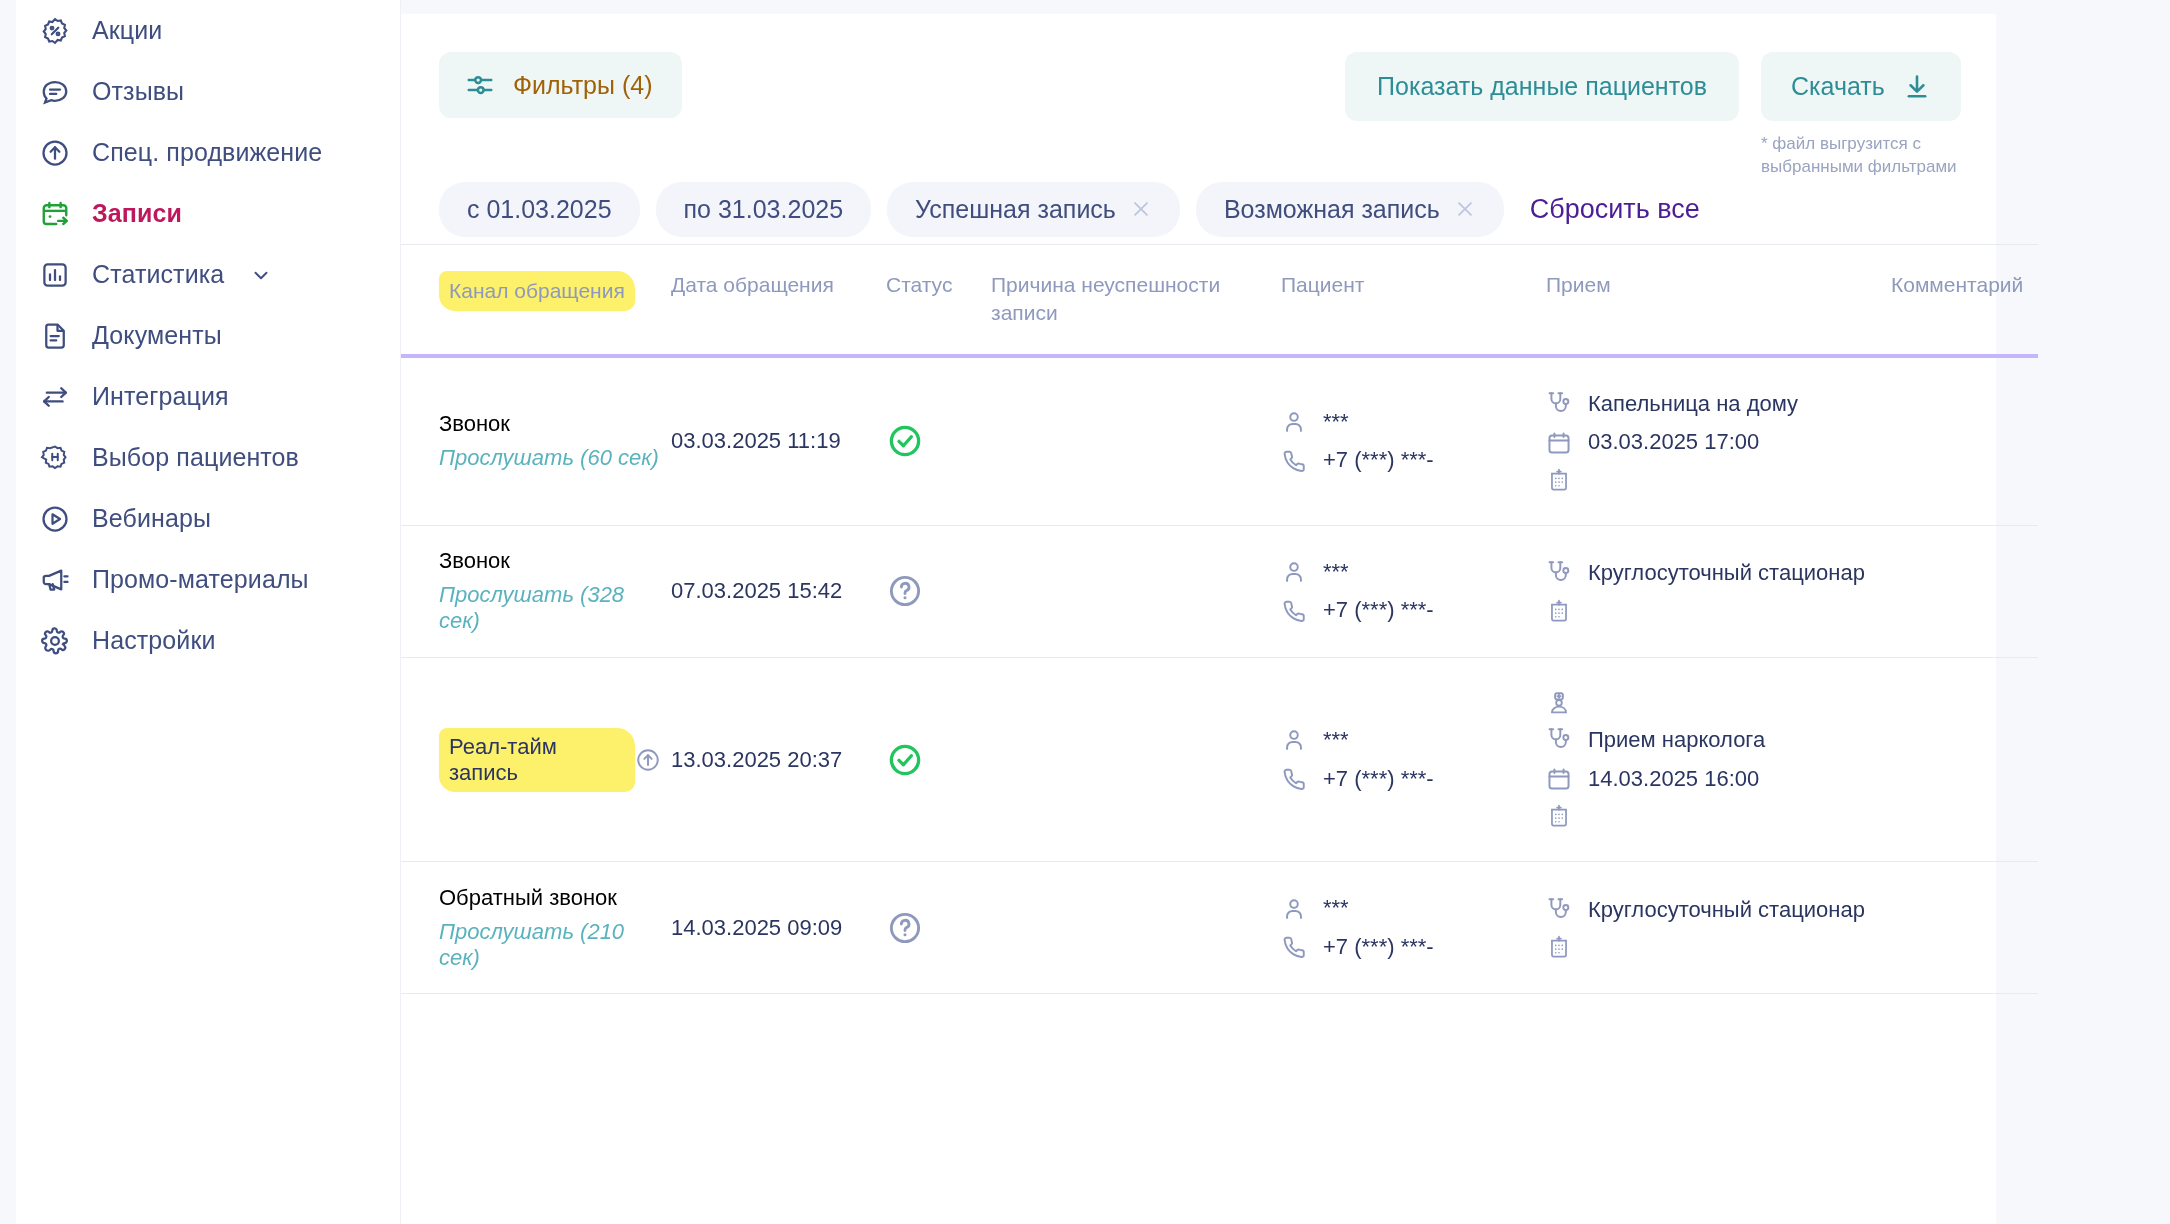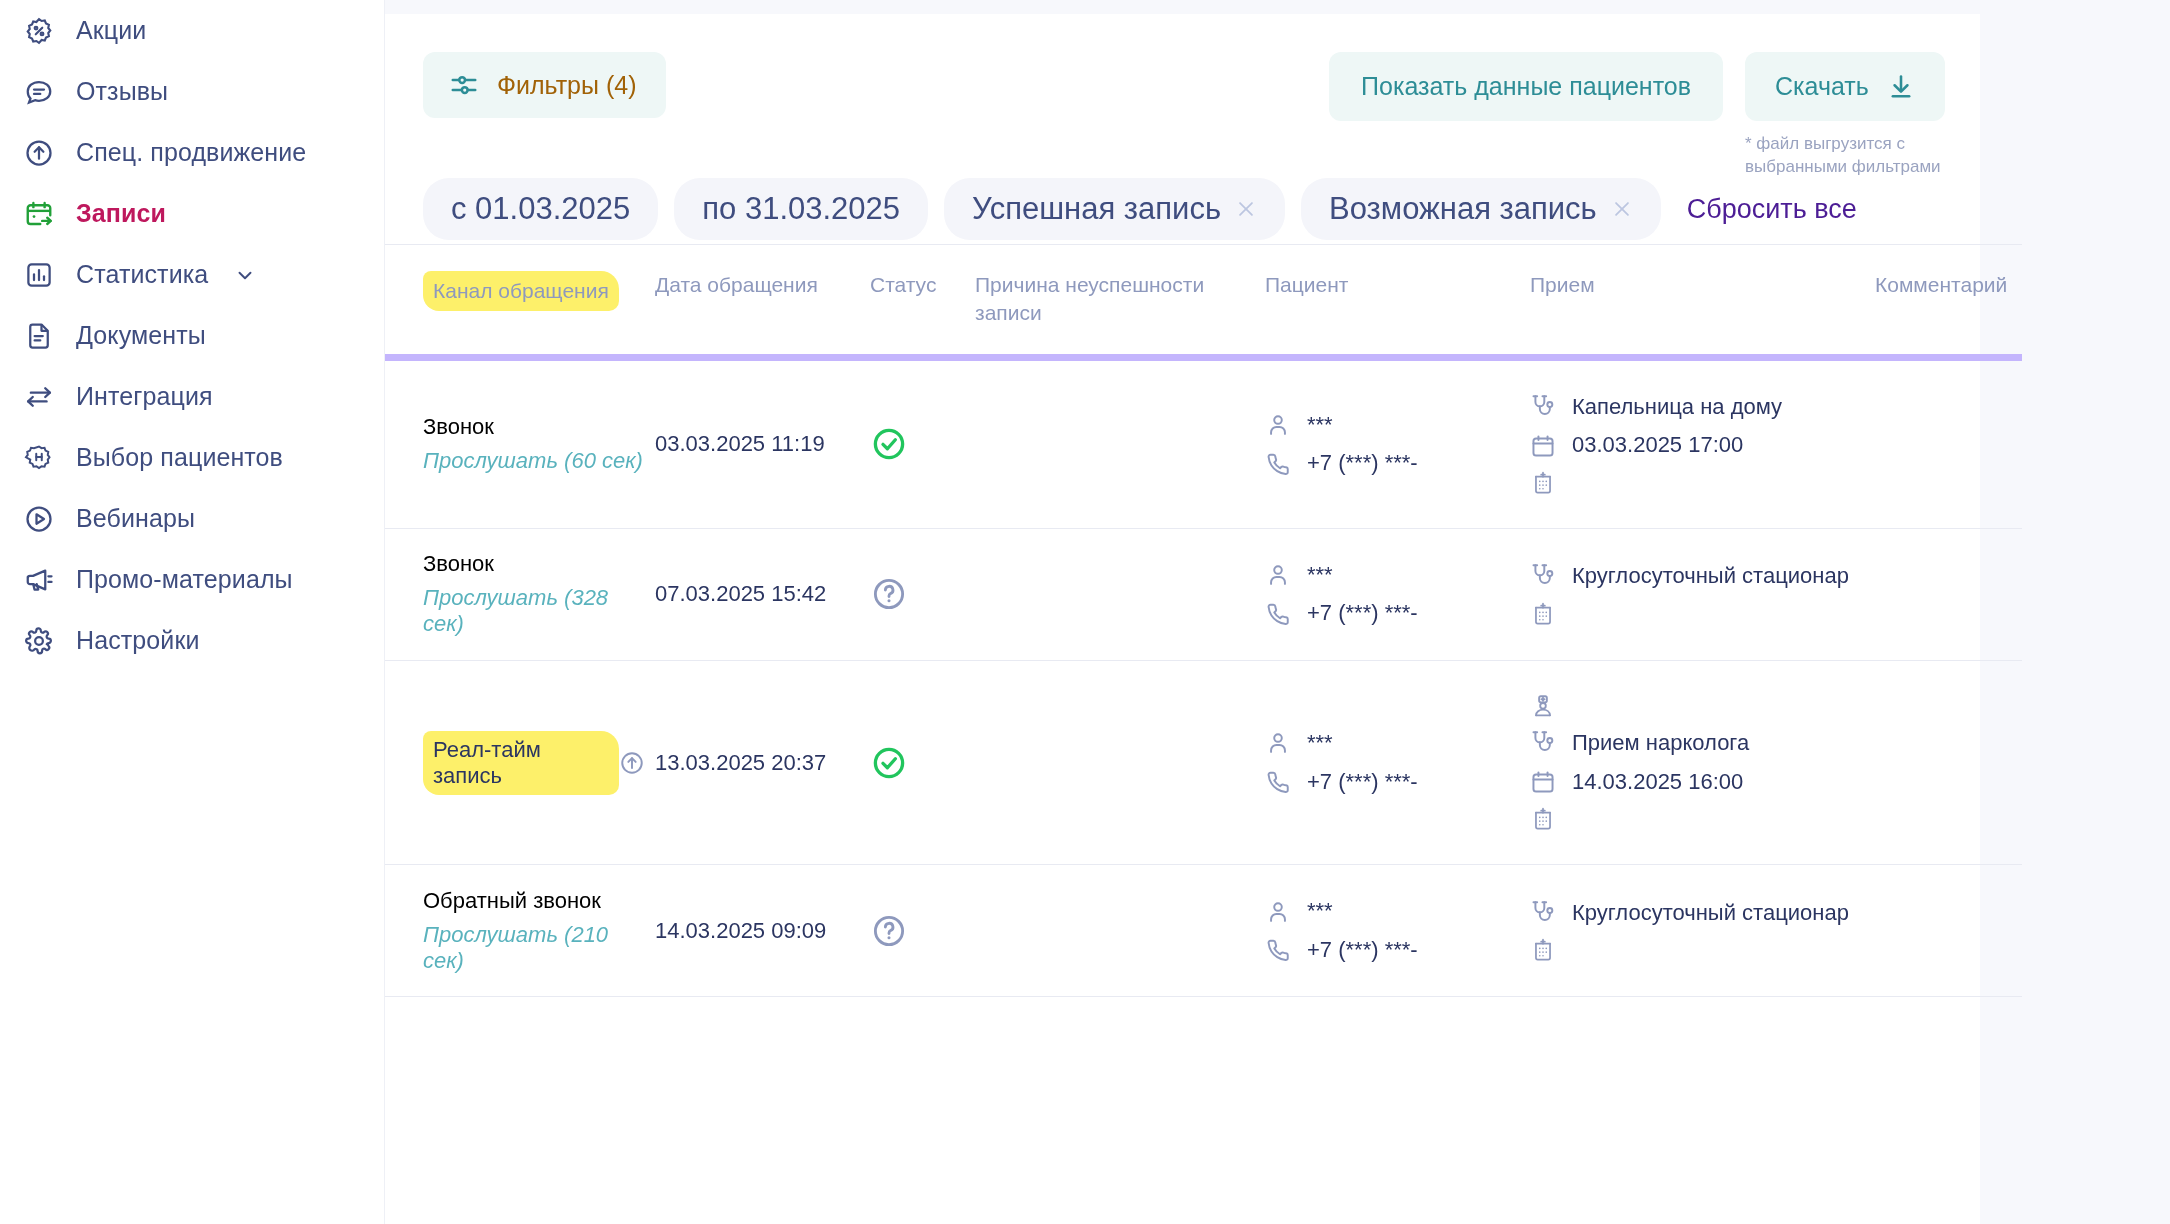--- a/index.html
+++ b/index.html
@@ -2,21 +2,21 @@
 <html lang="ru"><head>
 <meta charset="utf-8">
 <style>
   * { box-sizing: border-box; margin: 0; padding: 0; }
   html, body {
     width: 2170px; height: 1224px;
     font-family: "Liberation Sans", "DejaVu Sans", sans-serif;
     background: #f7f8fc;
     overflow: hidden;
   }
-  .app { display: flex; width: 2022px; height: 1224px; }
+  .app { display: flex; width: 2022px; height: 1224px; margin-left: 16px; }
 
   
   .sidebar {
     width: 385px; flex: 0 0 385px;
     background: #ffffff;
     padding-top: 0px;
     border-right: 1px solid #eef0f6;
     position: relative;
   }
   .nav-item {
@@ -116,21 +116,21 @@
   .chips {
     display: flex; align-items: center; gap: 16px;
     padding: 10px 0 0 38px;
     height: 80px;
   }
   .chip {
     display: inline-flex; align-items: center; gap: 14px;
     background: #f4f5fa;
     border-radius: 26px;
     padding: 13px 28px;
-    font-size: 31px; color: #3f4d7f;
+    font-size: 25px; color: #3f4d7f;
     white-space: nowrap;
     cursor: pointer;
   }
   .chip-x { width: 22px; height: 22px; color: #bcc6e0; flex:0 0 22px;}
   .chip-x svg { width:22px;height:22px;display:block; }
   .reset-link {
     font-size: 27px; color: #4c1d95; cursor: pointer;
     margin-left: 10px; white-space: nowrap;
   }
 
@@ -138,21 +138,21 @@
   .tbl { width: 100%; border-collapse: collapse; table-layout: fixed; }
   .tbl th {
     text-align: left;
     font-weight: 400;
     font-size: 21px;
     color: #8e99bd;
     vertical-align: top;
     padding: 26px 10px 26px 0;
     line-height: 1.35;
   }
-  .tbl thead tr { border-bottom: 7px solid #c4b5fd; border-top: 1px solid #e8eaf2; }
+  .tbl thead tr { border-bottom: 4px solid #c4b5fd; border-top: 1px solid #e8eaf2; }
   .tbl td {
     vertical-align: middle;
     padding: 22px 10px 22px 0;
     font-size: 22px; color: #2b3561;
     border-bottom: 1px solid #e8eaf2;
   }
   .col-chan { width: 270px; padding-left: 38px !important; }
   th.col-chan { padding-left: 38px !important; }
   .col-date { width: 215px; }
   .col-stat { width: 105px; }

